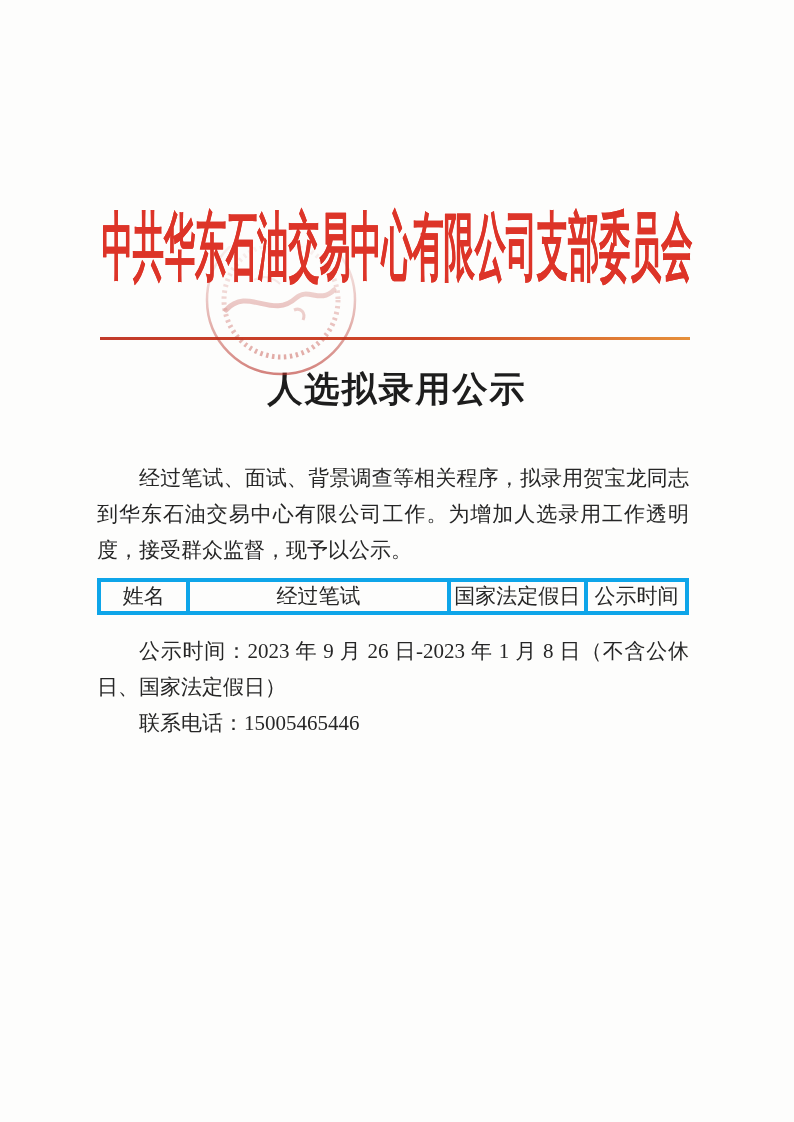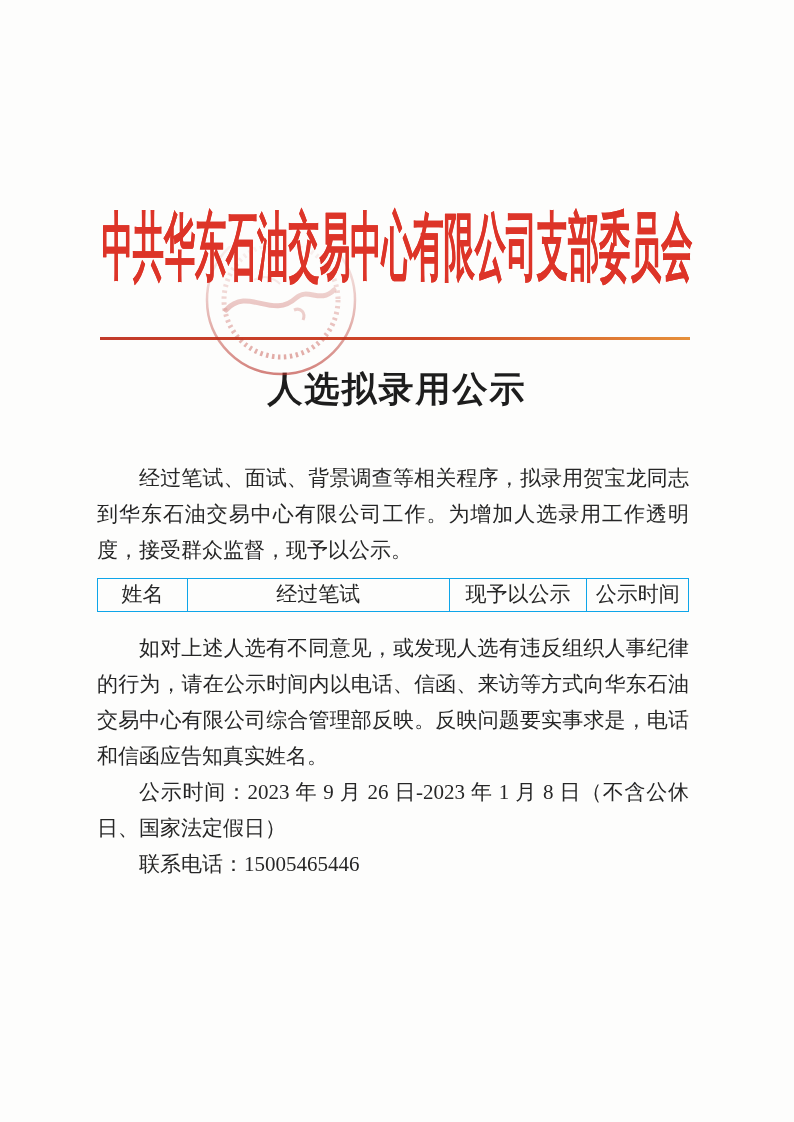--- a/index.html
+++ b/index.html
@@ -77,21 +77,21 @@
   .body-flow p { text-indent: 2em; }
 
   
   table.hire-table {
     width: 100%;
     border-collapse: collapse;
     margin: 10px 0 18px 0;
     table-layout: fixed;
   }
   table.hire-table td, table.hire-table th {
-    border: 1px solid #0ea5e9;
+    border: 4px solid #0ea5e9;
     height: 33px;
     text-align: center;
     vertical-align: middle;
     font-size: 21px;
     font-weight: normal;
     line-height: 1.2;
     padding: 0 2px;
     white-space: nowrap;
     overflow: hidden;
   }
@@ -135,26 +135,25 @@
     <colgroup>
       <col style="width:15.2%">
       <col style="width:44.3%">
       <col style="width:23.3%">
       <col style="width:17.2%">
     </colgroup>
     <tbody>
         <tr>
       <th>姓名</th>
       <th>经过笔试</th>
-      <th>现予以公示</th>
+      <th>国家法定假日</th>
       <th>公示时间</th>
     </tr>
   </tbody>
     </table>
 
-  <p>如对上述人选有不同意见，或发现人选有违反组织人事纪律的行为，请在公示时间内以电话、信函、来访等方式向华东石油交易中心有限公司综合管理部反映。反映问题要实事求是，电话和信函应告知真实姓名。</p>
 
   <p>公示时间：2023 年 9 月 26 日-2023 年 1 月 8 日（不含公休日、国家法定假日）</p>
 
 
   <p>联系电话：15005465446</p>
 
 </div>
 
 </body></html>

